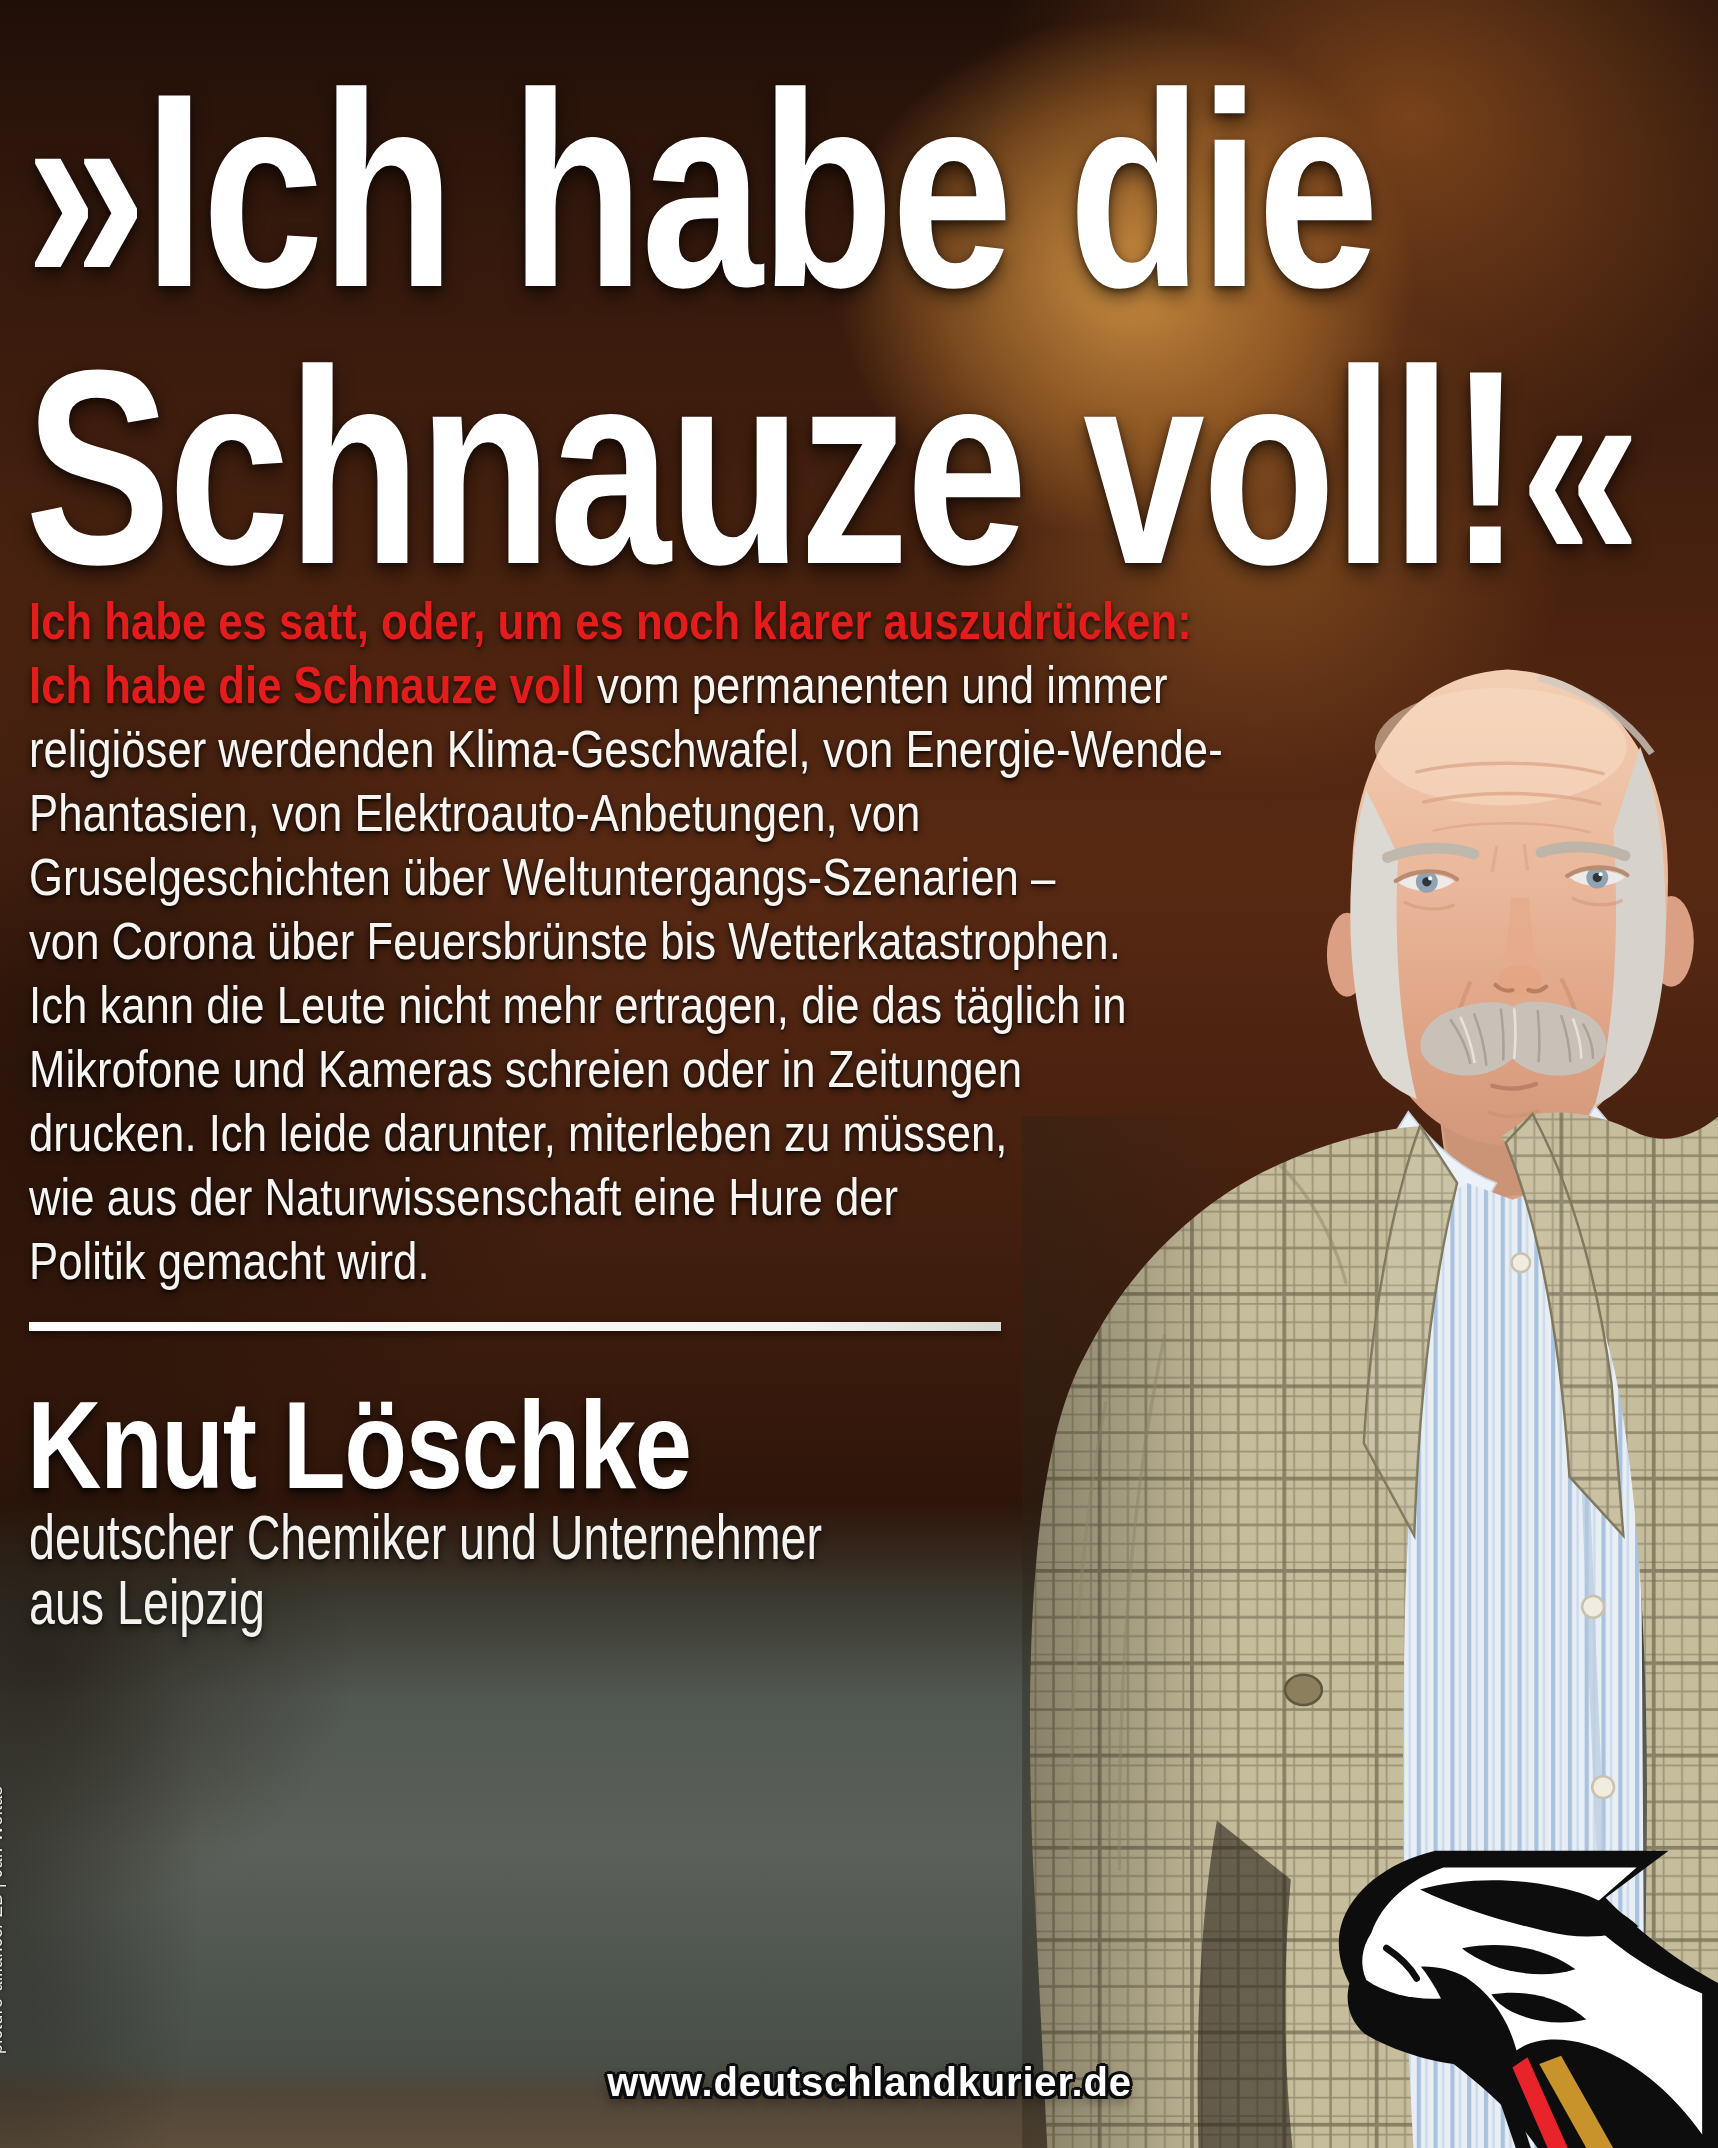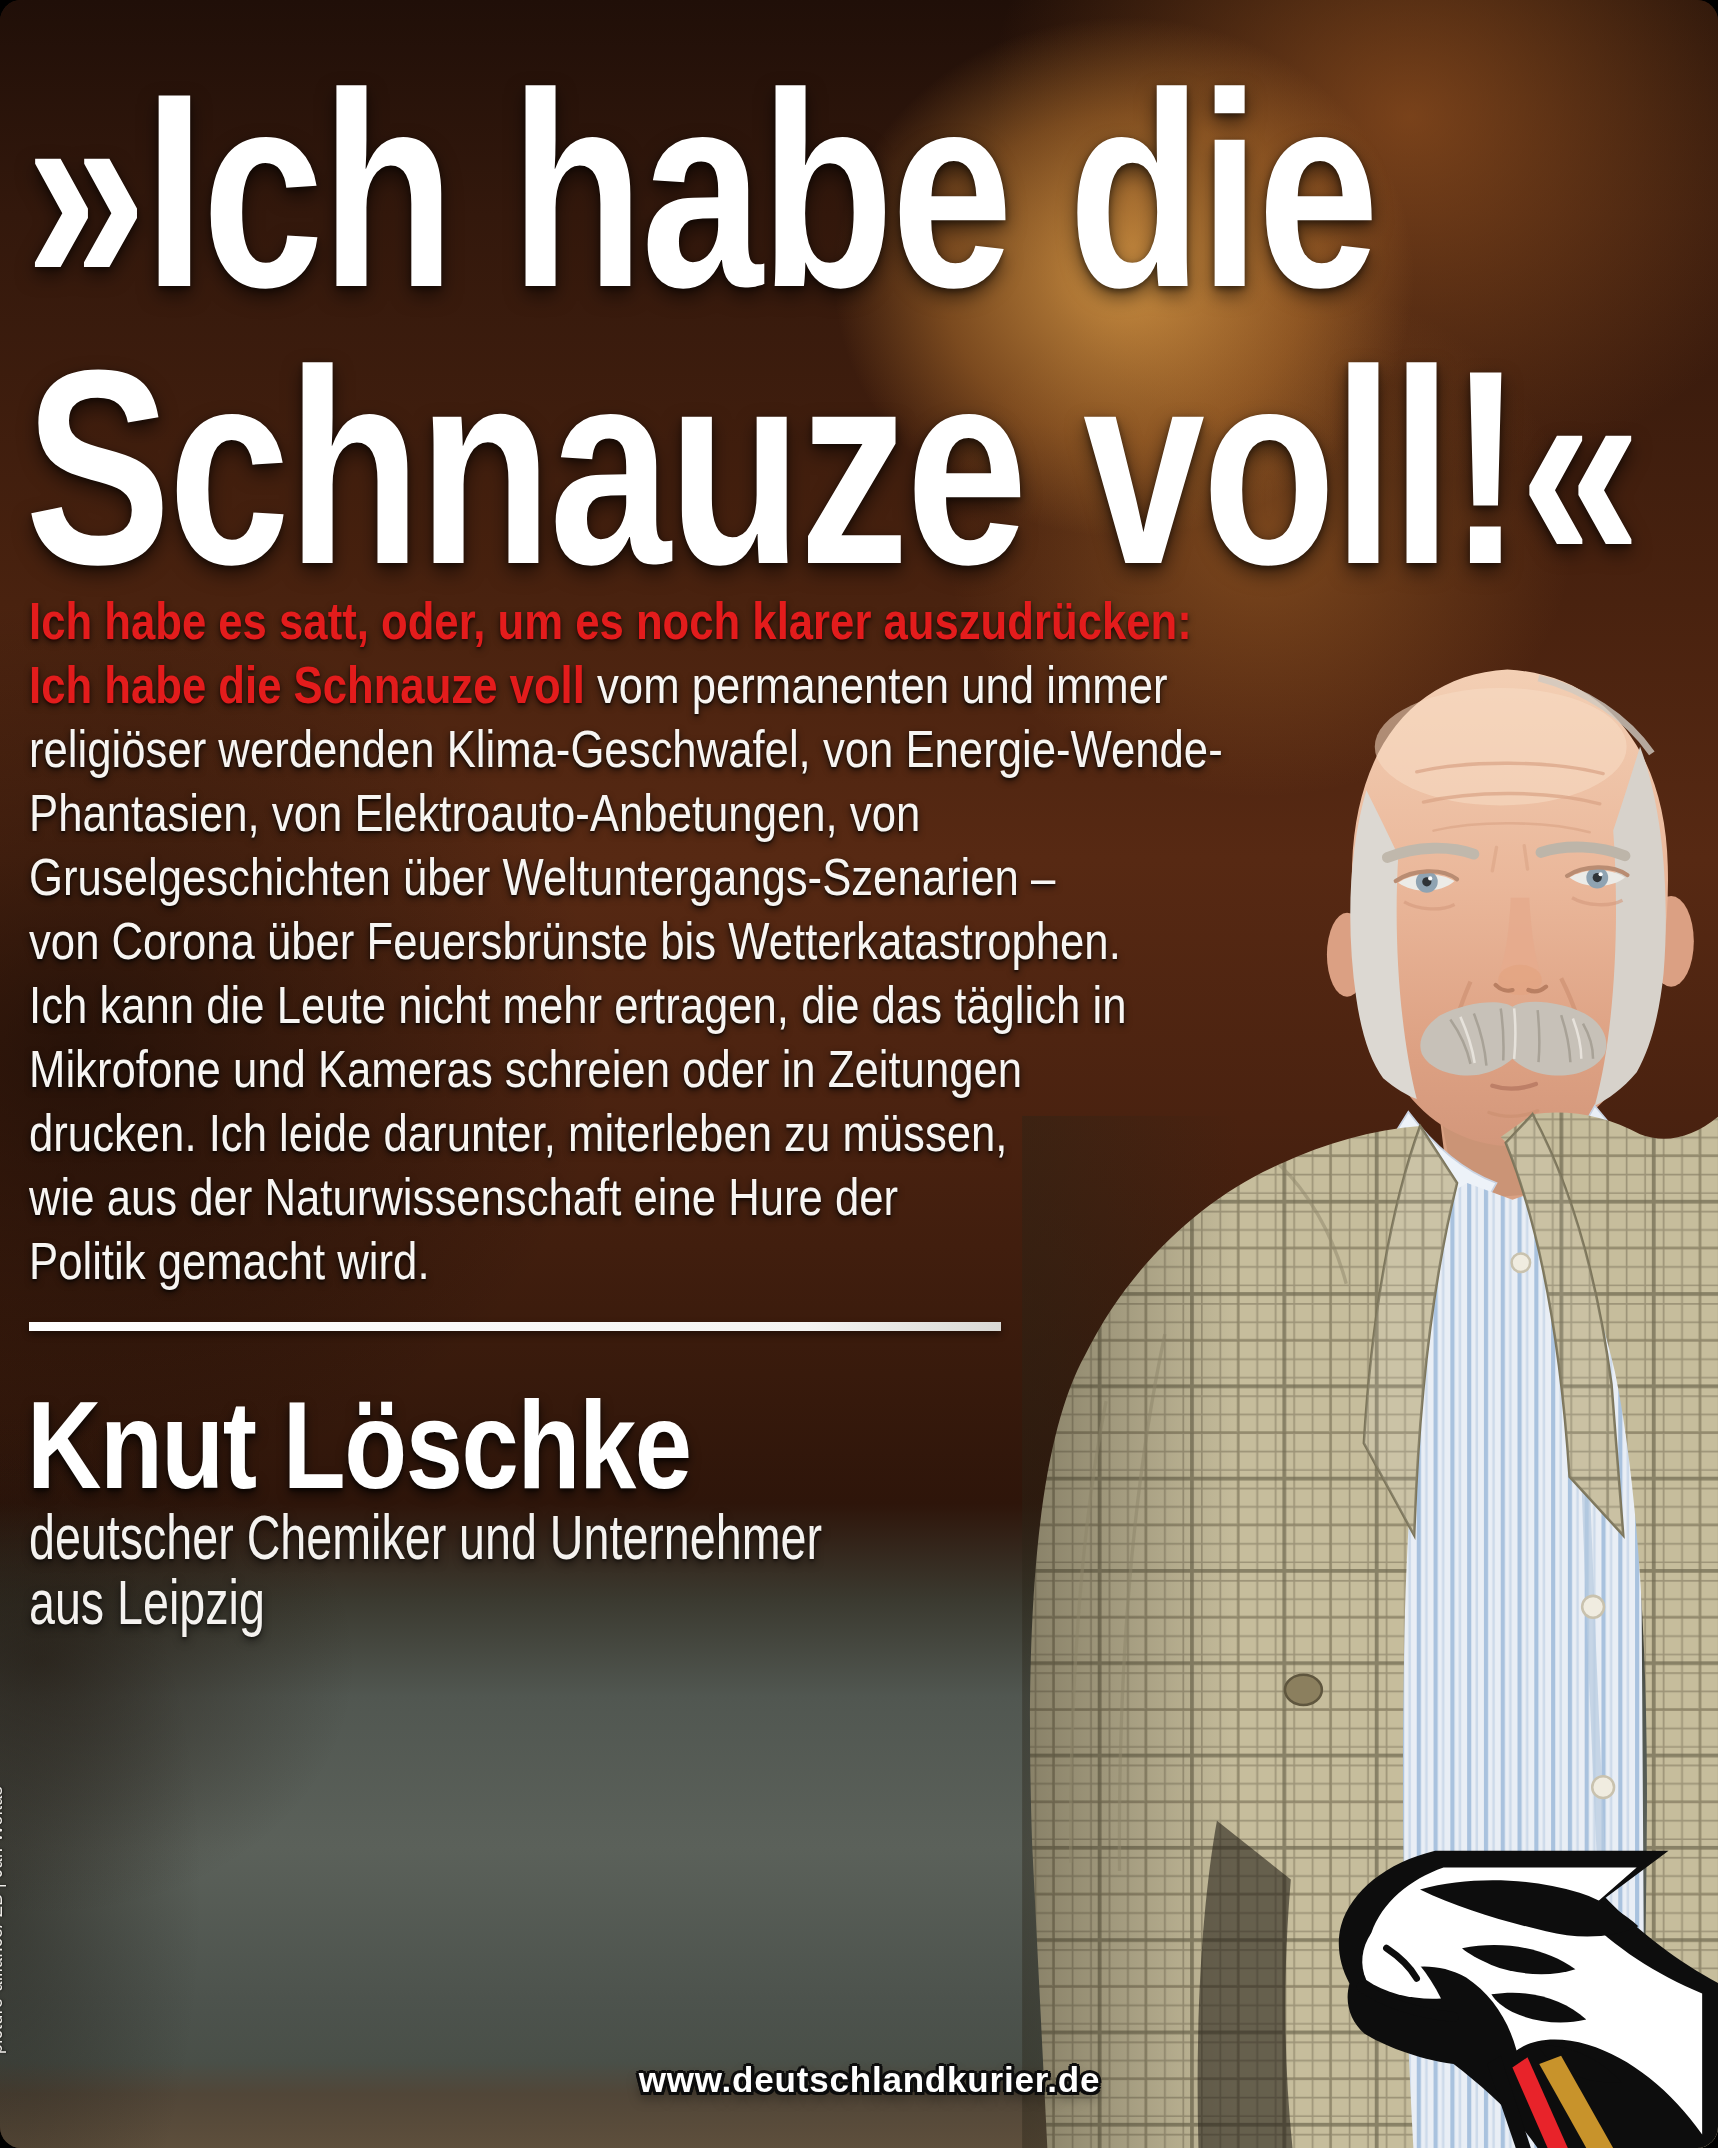--- a/index.html
+++ b/index.html
@@ -2,21 +2,20 @@
 <html style="font-size:13.4px"><head>
 <meta charset="utf-8">
 <style>
   html,body{margin:0;padding:0;background:#000;}
   .poster{
     position:relative;
     width:1718px;height:2148px;
     overflow:hidden;
     font-family:"Liberation Sans",sans-serif;
     background:#2a150c;
-    border-radius:21px;
   }
   
   .bg{
     position:absolute;inset:0;
     background-image:
       radial-gradient(ellipse 403px 361px at 1124px 277px, rgba(232,166,76,0.80) 0%, rgba(213,139,56,0.42) 45%, rgba(213,139,56,0) 72%),
       radial-gradient(ellipse 604px 520px at 1410px 117px, rgba(186,104,40,0.55) 0%, rgba(186,104,40,0) 70%),
       radial-gradient(ellipse 436px 361px at 1259px 537px, rgba(205,130,52,0.40) 0%, rgba(205,130,52,0) 72%),
       radial-gradient(ellipse 755px 638px at 76px 1049px, rgba(8,4,2,0.55) 0%, rgba(8,4,2,0) 70%),
       radial-gradient(ellipse 436px 352px at 42px 1661px, rgba(28,17,9,0.55) 0%, rgba(28,17,9,0) 72%),
@@ -64,21 +63,21 @@
     text-shadow:0 4.2px 10px rgba(0,0,0,0.55), 0 1.7px 3.4px rgba(0,0,0,0.45);
   }
   .credit{
     position:absolute;left:6.7px;bottom:94px;
     font-size:17.6px;letter-spacing:0.5px;color:#efece8;white-space:nowrap;
     transform:rotate(-90deg);transform-origin:0 100%;
     text-shadow:0 0.8px 2.5px rgba(0,0,0,0.7);
   }
   .website{
     position:absolute;left:534px;top:2060px;width:671px;
-    text-align:center;font-size:35px;font-weight:bold;color:#ffffff;
+    text-align:center;font-size:40px;font-weight:bold;color:#ffffff;
     letter-spacing:0.8px;white-space:nowrap;
     text-shadow:
       -3.4px 0 0 #0d0d0d, 3.4px 0 0 #0d0d0d, 0 -3.4px 0 #0d0d0d, 0 3.4px 0 #0d0d0d,
       -2.5px -2.5px 0 #0d0d0d, 2.5px 2.5px 0 #0d0d0d, -2.5px 2.5px 0 #0d0d0d, 2.5px -2.5px 0 #0d0d0d,
       0 6.7px 11.7px rgba(0,0,0,0.5);
   }
   .portrait{position:absolute;left:913px;top:646px;width:806px;height:1502px;}
   .eagle{position:absolute;left:1336px;top:1839px;width:383px;height:309px;}
 </style>
 </head>

